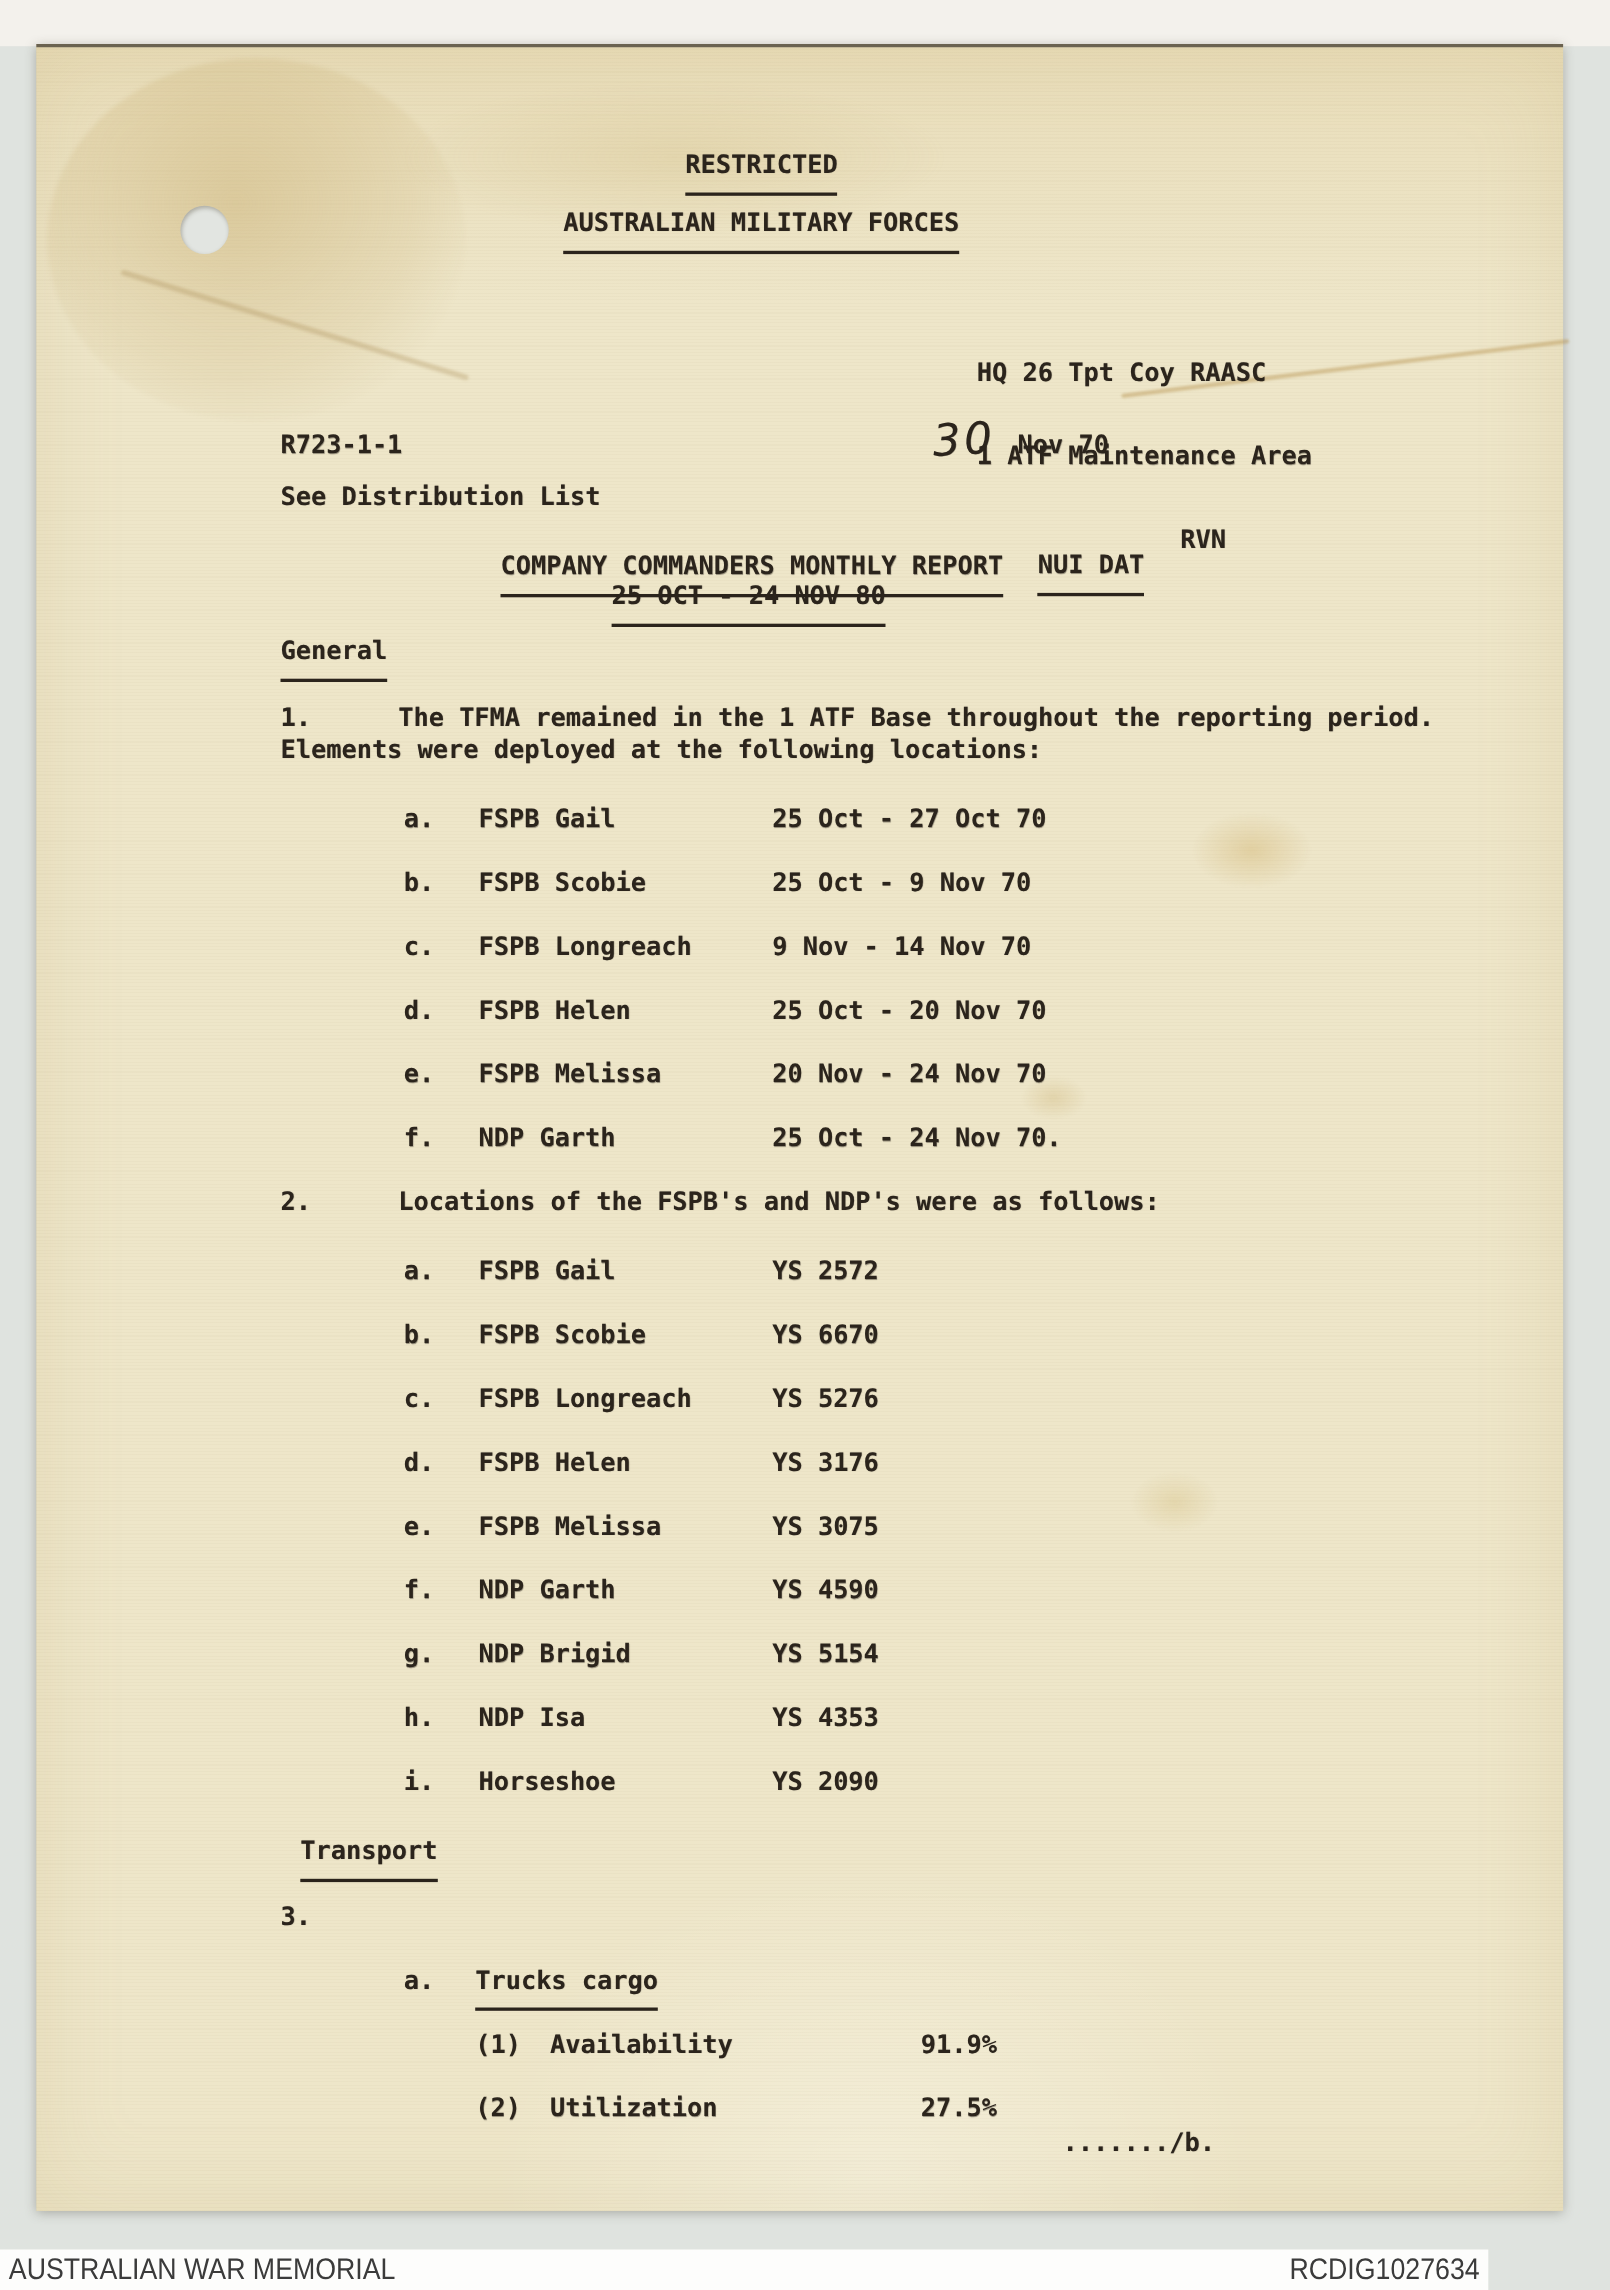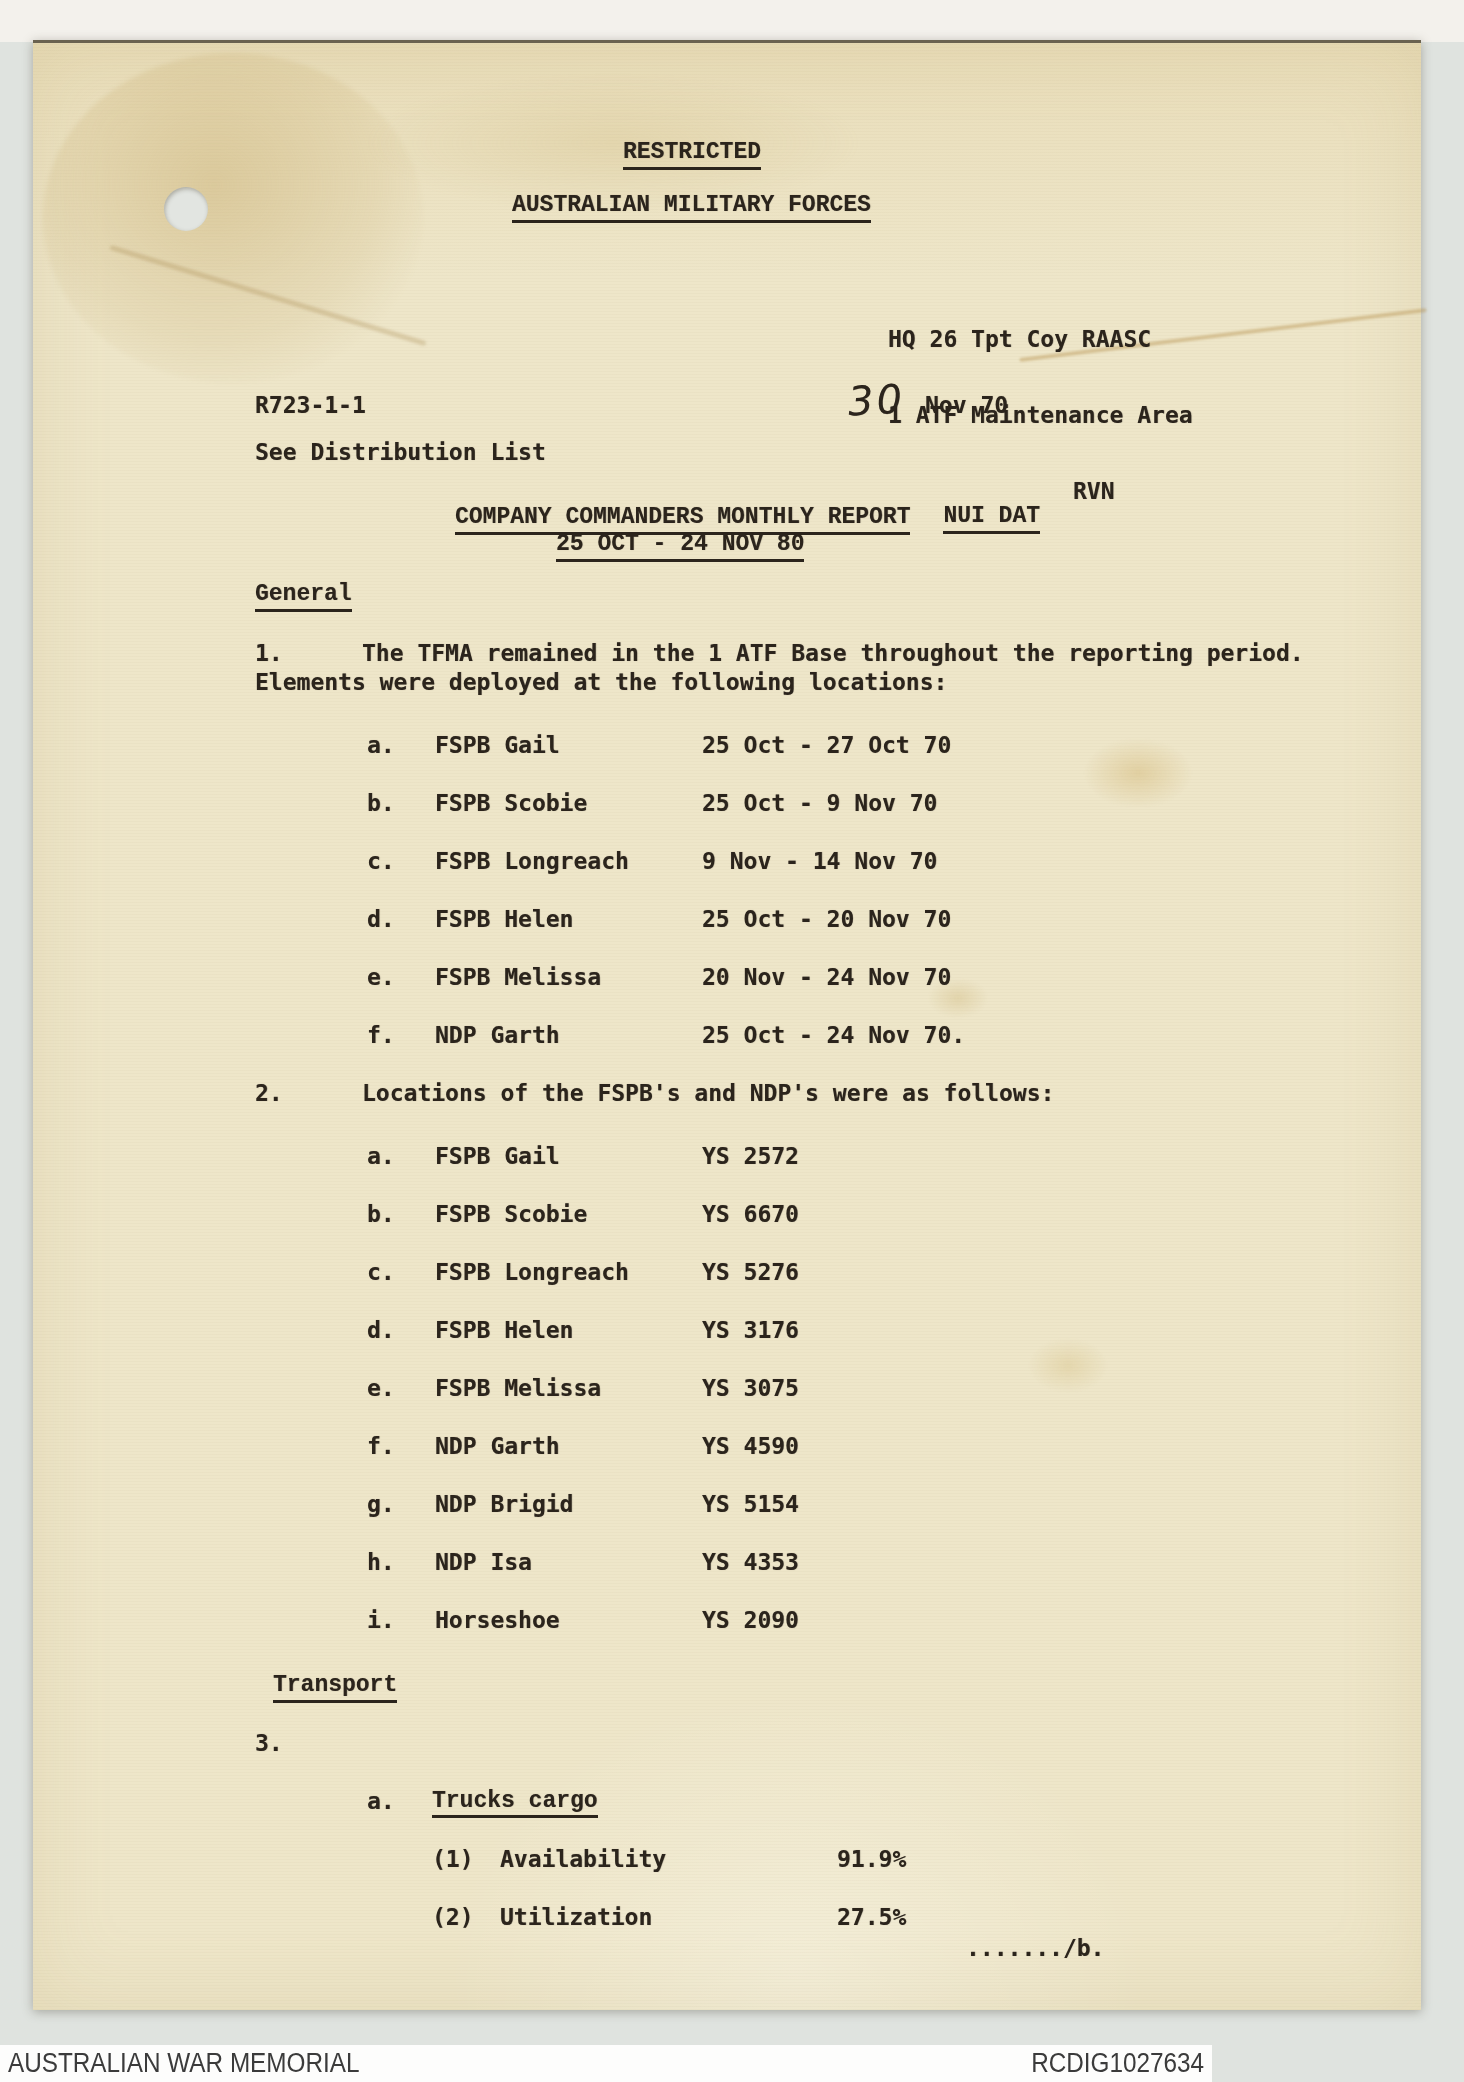--- a/index.html
+++ b/index.html
@@ -3,21 +3,21 @@
 <meta charset="utf-8">
 <style>
   html,body{margin:0;padding:0;}
   body{
     width:1464px;height:2082px;position:relative;overflow:hidden;
     background:#dfe3df;
     font-family:"Liberation Sans", sans-serif;
   }
   .top-strip{position:absolute;left:0;top:0;width:1464px;height:42px;background:#f3f1ec;}
   .footer-bar{
-    position:absolute;left:0;top:2045px;width:1212px;height:37px;background:#fdfdfc;
+    position:absolute;left:0;top:2045px;width:1353px;height:37px;background:#fdfdfc;
     display:flex;justify-content:space-between;align-items:center;
   }
   .footer-text{
     font-family:"Liberation Sans", sans-serif;font-size:27px;color:#3b3b3b;
     letter-spacing:0px;line-height:37px;white-space:nowrap;
   }
   .footer-left{transform:scaleX(0.90);transform-origin:left center;margin-left:8px;}
   .footer-right{transform:scaleX(0.90);transform-origin:right center;margin-right:8px;}
 
   .paper{
@@ -45,21 +45,21 @@
     position:absolute;left:131px;top:144px;width:44px;height:44px;border-radius:50%;
     background:#e2e5e1;box-shadow:inset 1px 2px 4px rgba(70,60,40,0.35);
   }
 
   .line{
     position:absolute;
     font-family:"DejaVu Sans Mono", monospace;font-weight:bold;
     font-size:23px;line-height:23px;color:#2b241c;white-space:pre;
     text-shadow:0.4px 0.4px 0.7px rgba(43,36,28,0.45);
   }
-  .u{border-bottom:3px solid #2b241c;padding-bottom:2px;font-family:Liberation Mono, monospace;}
+  .u{border-bottom:3px solid #2b241c;padding-bottom:12px;}
   .row{position:absolute;left:0;width:1464px;height:26px;}
   .row span{position:absolute;top:0;}
   .mk{left:367px;}
   .nm{left:435px;}
   .val{left:702px;}
   .mk2{left:432px;}
   .lbl{left:500px;}
   .val2{left:837px;}
   .handwritten{
     position:absolute;font-family:"DejaVu Sans", sans-serif;font-style:italic;font-weight:400;

